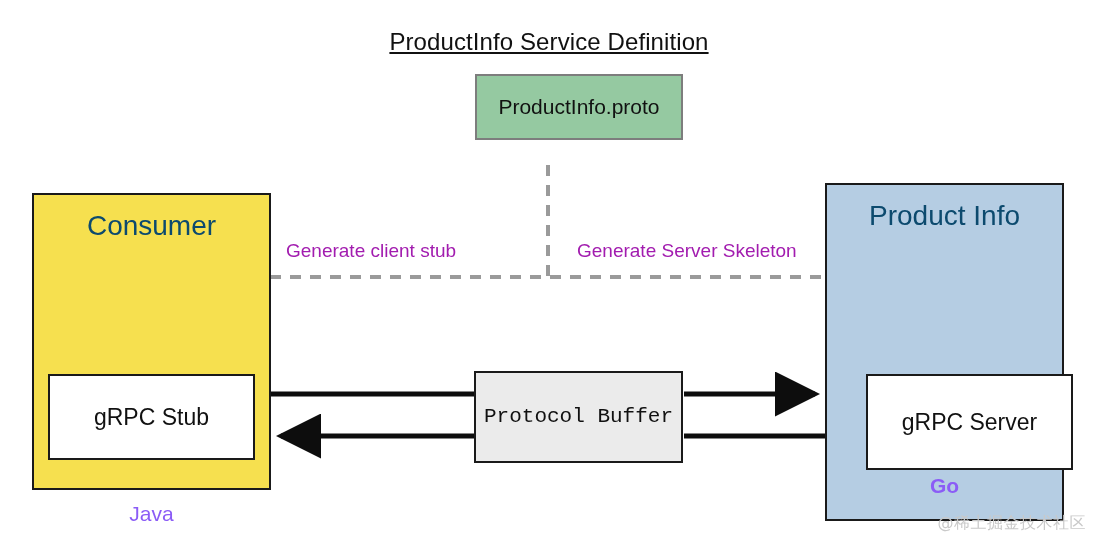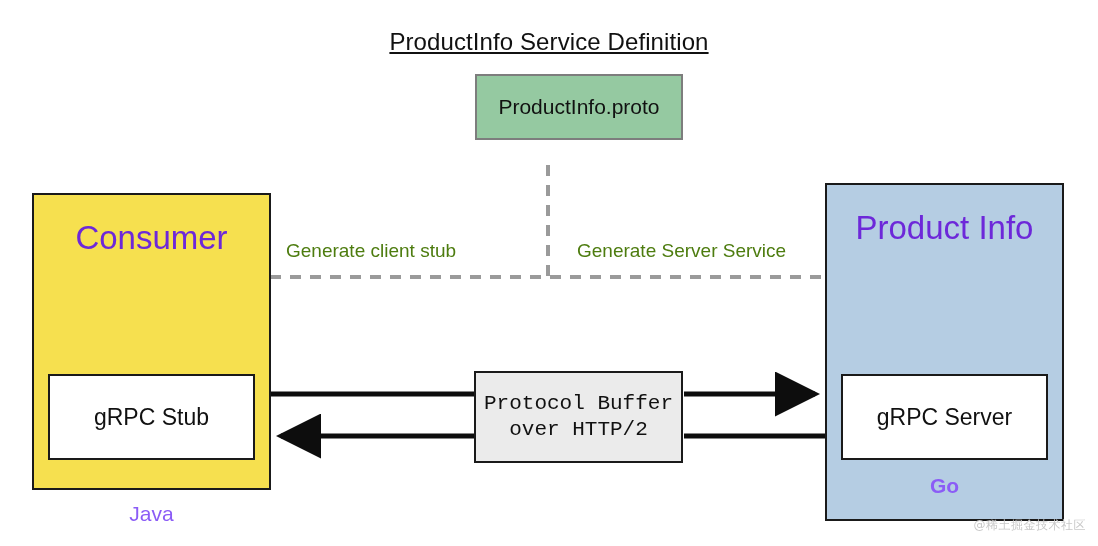--- a/index.html
+++ b/index.html
@@ -48,23 +48,23 @@
     background: #F6E04F;
   }
   .box-product-info {
     left: 825px;
     top: 183px;
     width: 239px;
     height: 338px;
     background: #B5CDE3;
   }
   .container-title {
-    margin-top: 26px;
-    font-size: 33px;
-    color: #6d28d9;
+    margin-top: 17px;
+    font-size: 28px;
+    color: #0c4a6e;
     line-height: 1;
   }
 
   
   .box-proto {
     left: 475px;
     top: 74px;
     width: 208px;
     height: 66px;
     background: #95C9A1;
@@ -86,24 +86,24 @@
     font-size: 23px;
     color: #111111;
   }
   .box-stub {
     left: 48px;
     top: 374px;
     width: 207px;
     height: 86px;
   }
   .box-server {
-    left: 841px;
+    left: 866px;
     top: 374px;
     width: 207px;
-    height: 86px;
+    height: 96px;
   }
 
   
   .box-protobuf {
     left: 474px;
     top: 371px;
     width: 209px;
     height: 92px;
     background: #EBEBEB;
     border: 2px solid #1a1a1a;
@@ -123,40 +123,40 @@
     font-size: 21px;
     color: #8b5cf6;
     text-align: center;
   }
   .lang-java  { left: 32px;  top: 502px; width: 239px; }
   .lang-go    { left: 825px; top: 474px; width: 239px; font-weight: bold; }
 
   
   .gen-label {
     font-size: 19px;
-    color: #4d7c0f;
+    color: #a21caf;
     white-space: nowrap;
   }
   .gen-client { left: 286px; top: 240px; }
   .gen-server { left: 577px; top: 240px; }
 
   
   #connectors {
     position: absolute;
     left: 0; top: 0;
     width: 1098px;
     height: 546px;
     pointer-events: none;
   }
 
   
   .watermark {
     right: 12px;
     bottom: 12px;
-    font-size: 12px;
+    font-size: 16px;
     color: #c9c9c9;
     letter-spacing: 0.5px;
     font-family: "DejaVu Sans", sans-serif;
   }
 </style>
 </head>
 <body>
 
 <div id="canvas">
 
@@ -216,26 +216,25 @@
   <div class="abs container-box box-product-info">
     <div class="container-title">Product Info</div>
   </div>
 
   <div class="abs inner-box box-server">
     <span>gRPC Server</span>
   </div>
 
   <div class="abs box-protobuf">
     <span>Protocol Buffer</span>
-    <span>over HTTP/2</span>
   </div>
 
   <div class="abs gen-label gen-client">Generate client stub</div>
 
-  <div class="abs gen-label gen-server">Generate Server Service</div>
+  <div class="abs gen-label gen-server">Generate Server Skeleton</div>
 
   <div class="abs lang-label lang-java">Java</div>
 
   <div class="abs lang-label lang-go">Go</div>
 
   <div class="abs watermark">@稀土掘金技术社区</div>
 
 </div>
 
 </body></html>

